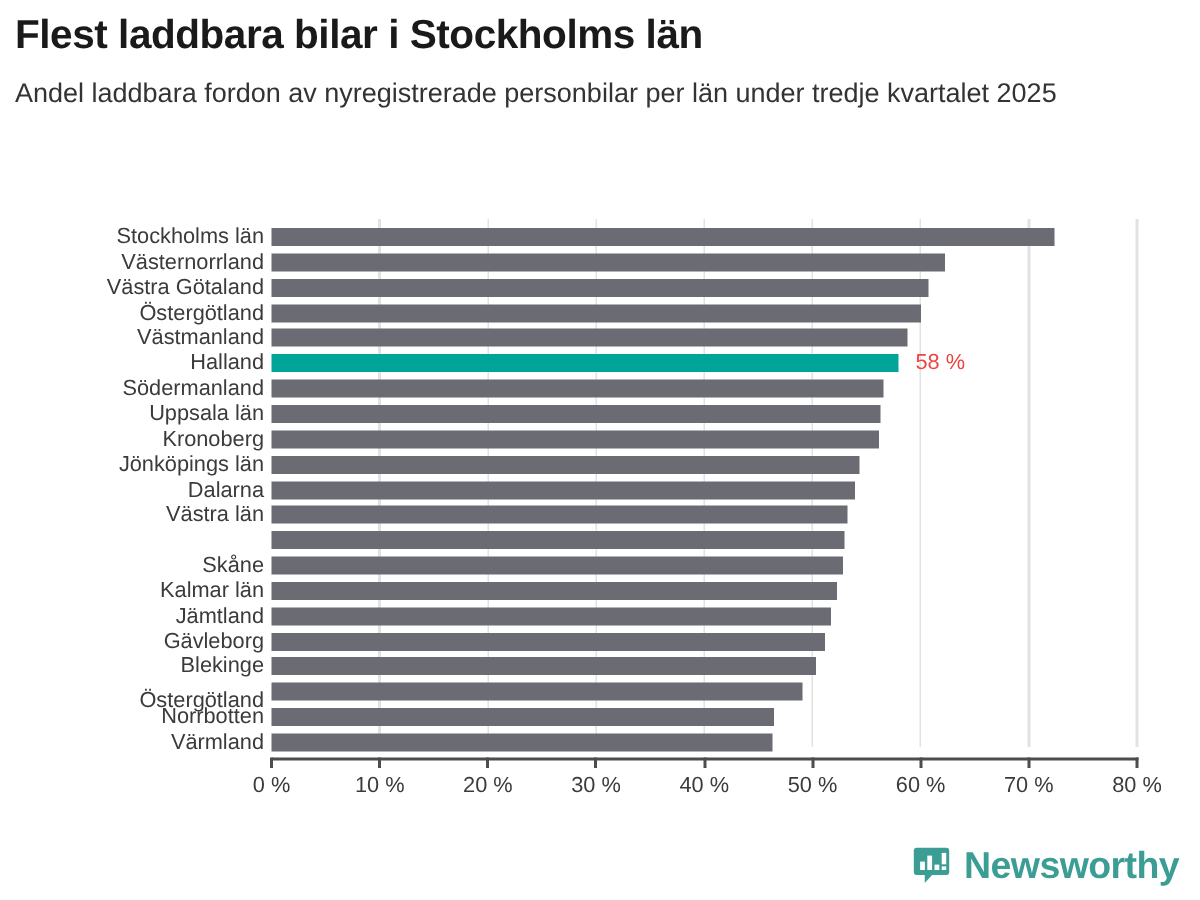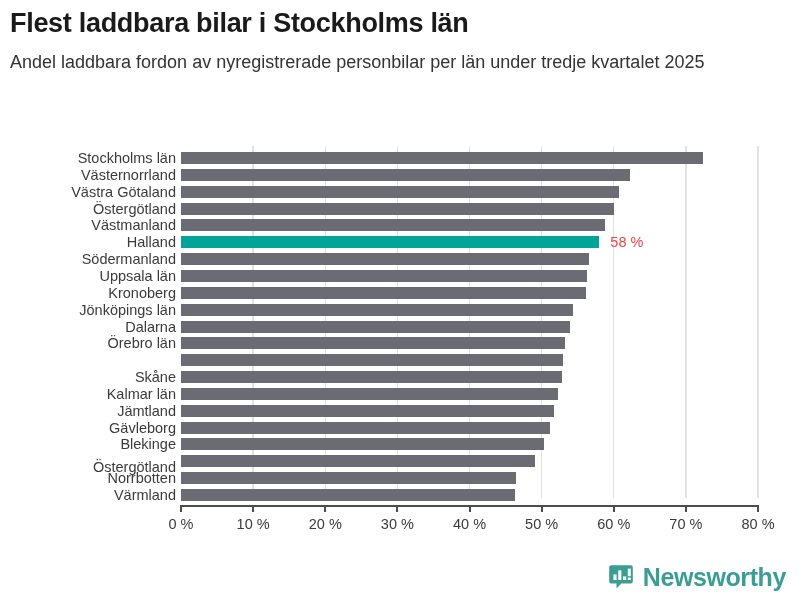--- a/index.html
+++ b/index.html
@@ -158,21 +158,21 @@
       <div class="cat-label" style="top: 27.85px;">Västernorrland</div>
       <div class="cat-label" style="top: 44.7px; padding-left: 32px;">Västra Götaland</div>
       <div class="cat-label" style="top: 61.55px;">Östergötland</div>
       <div class="cat-label" style="top: 78.4px;">Västmanland</div>
       <div class="cat-label" style="top: 95.25px;">Halland</div>
       <div class="cat-label" style="top: 112.1px; padding-left: 36px;">Södermanland</div>
       <div class="cat-label" style="top: 128.95px;">Uppsala län</div>
       <div class="cat-label" style="top: 145.8px;">Kronoberg</div>
       <div class="cat-label" style="top: 162.65px;">Jönköpings län</div>
       <div class="cat-label" style="top: 179.5px;">Dalarna</div>
-      <div class="cat-label" style="top: 196.35px;">Örebro län</div>
+      <div class="cat-label" style="top: 196.35px;">Västra län</div>
       <div class="cat-label" style="top: 230.05px;">Skåne</div>
       <div class="cat-label" style="top: 246.9px;">Kalmar län</div>
       <div class="cat-label" style="top: 263.75px;">Jämtland</div>
       <div class="cat-label" style="top: 280.6px;">Gävleborg</div>
       <div class="cat-label" style="top: 297.45px;">Blekinge</div>
       <div class="cat-label" style="top: 320px;">Östergötland</div>
       <div class="cat-label" style="top: 331.15px;">Norrbotten</div>
       <div class="cat-label" style="top: 348px;">Värmland</div>
     </div>
   <div class="plot-area" id="plot-area">

